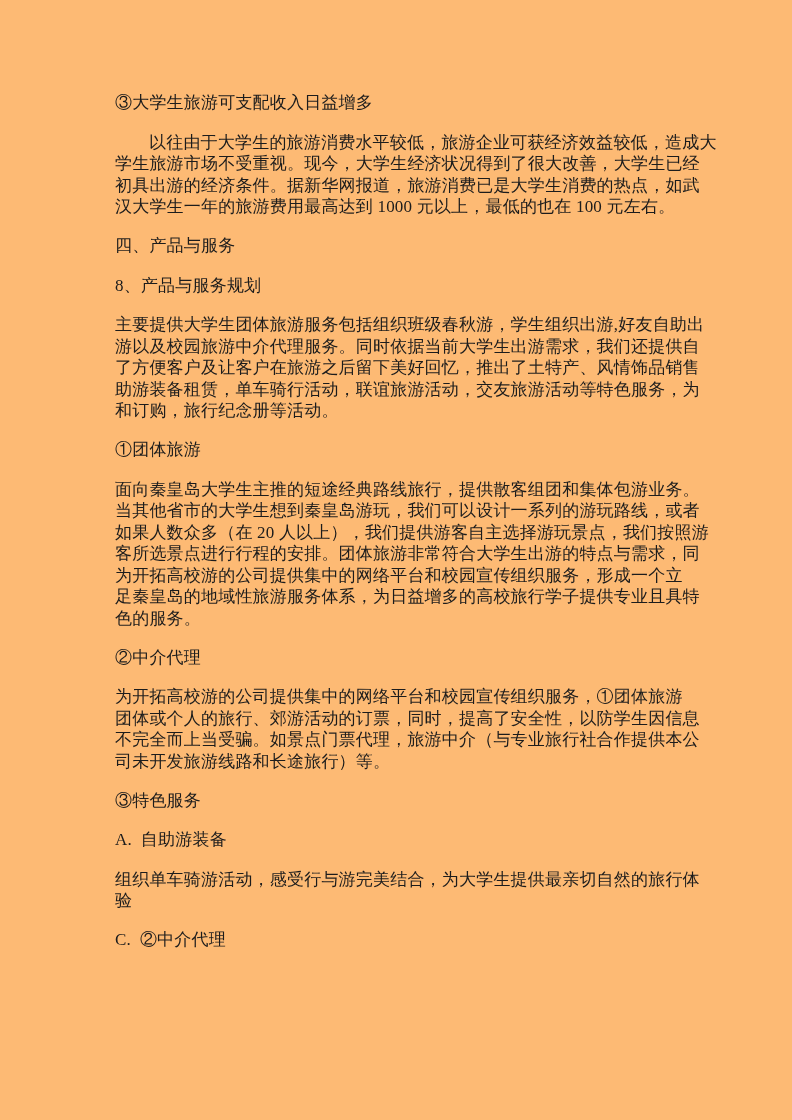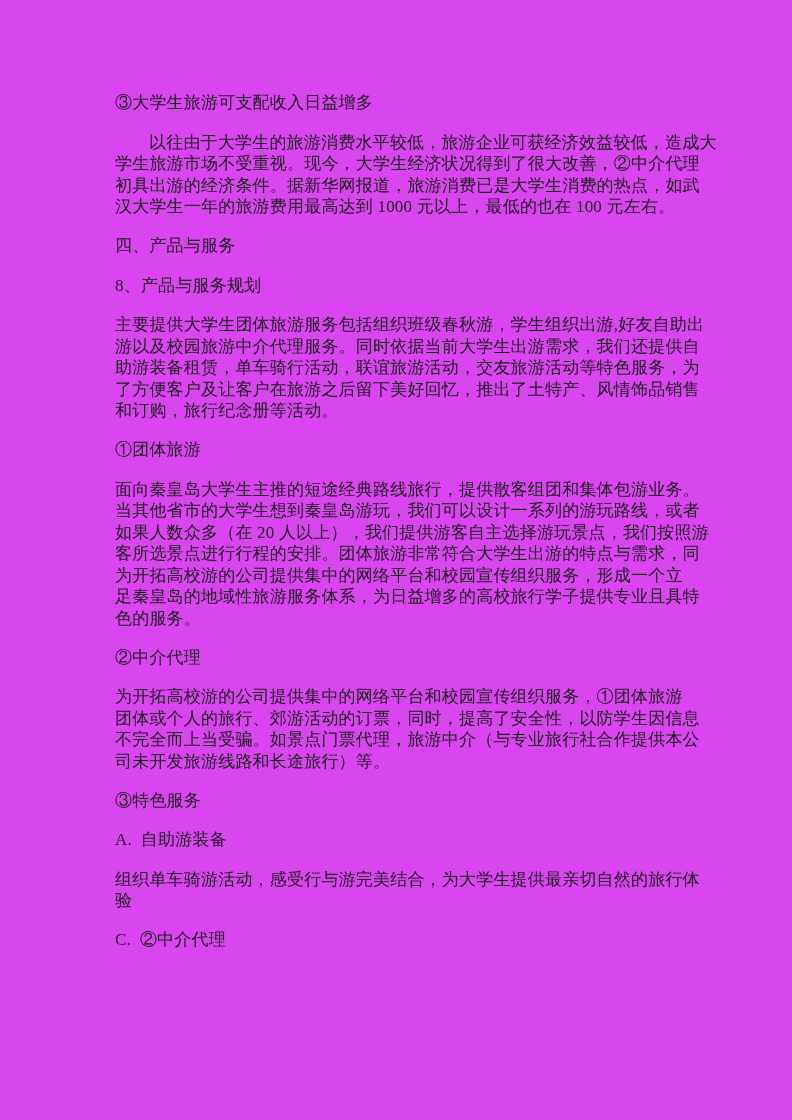--- a/index.html
+++ b/index.html
@@ -4,21 +4,21 @@
 <style>
   html, body {
     margin: 0;
     padding: 0;
     background: #ffffff;
   }
   .page {
     position: relative;
     width: 792px;
     height: 1120px;
-    background: #d946ef;
+    background: #fdba74;
     overflow: hidden;
     font-family: "Liberation Serif", "DejaVu Serif", serif;
   }
   .content {
     position: absolute;
     top: 92px;
     left: 115px;
     width: 565px;
     color: #1c1c1c;
     font-size: 17px;
@@ -41,35 +41,35 @@
 </head>
 <body>
 
 <div class="page">
   <div class="content">
       <div class="block heading">
         <div class="line">③大学生旅游可支配收入日益增多</div>
       </div>
       <div class="block paragraph indent">
         <div class="line">以往由于大学生的旅游消费水平较低，旅游企业可获经济效益较低，造成大</div>
-        <div class="line">学生旅游市场不受重视。现今，大学生经济状况得到了很大改善，②中介代理</div>
+        <div class="line">学生旅游市场不受重视。现今，大学生经济状况得到了很大改善，大学生已经</div>
         <div class="line">初具出游的经济条件。据新华网报道，旅游消费已是大学生消费的热点，如武</div>
         <div class="line">汉大学生一年的旅游费用最高达到 1000 元以上，最低的也在 100 元左右。</div>
       </div>
       <div class="block heading">
         <div class="line">四、产品与服务</div>
       </div>
       <div class="block heading">
         <div class="line">8、产品与服务规划</div>
       </div>
       <div class="block paragraph">
         <div class="line">主要提供大学生团体旅游服务包括组织班级春秋游，学生组织出游,好友自助出</div>
         <div class="line">游以及校园旅游中介代理服务。同时依据当前大学生出游需求，我们还提供自</div>
+        <div class="line">了方便客户及让客户在旅游之后留下美好回忆，推出了土特产、风情饰品销售</div>
         <div class="line">助游装备租赁，单车骑行活动，联谊旅游活动，交友旅游活动等特色服务，为</div>
-        <div class="line">了方便客户及让客户在旅游之后留下美好回忆，推出了土特产、风情饰品销售</div>
         <div class="line">和订购，旅行纪念册等活动。</div>
       </div>
       <div class="block heading">
         <div class="line">①团体旅游</div>
       </div>
       <div class="block paragraph">
         <div class="line">面向秦皇岛大学生主推的短途经典路线旅行，提供散客组团和集体包游业务。</div>
         <div class="line">当其他省市的大学生想到秦皇岛游玩，我们可以设计一系列的游玩路线，或者</div>
         <div class="line">如果人数众多（在 20 人以上），我们提供游客自主选择游玩景点，我们按照游</div>
         <div class="line">客所选景点进行行程的安排。团体旅游非常符合大学生出游的特点与需求，同</div>

